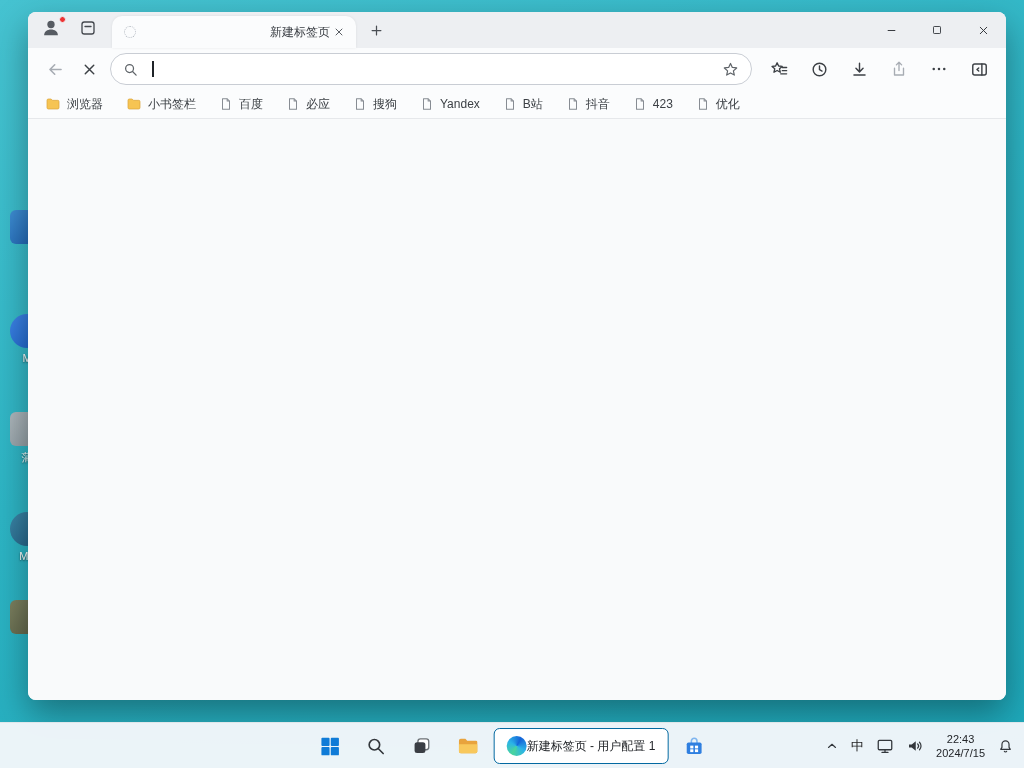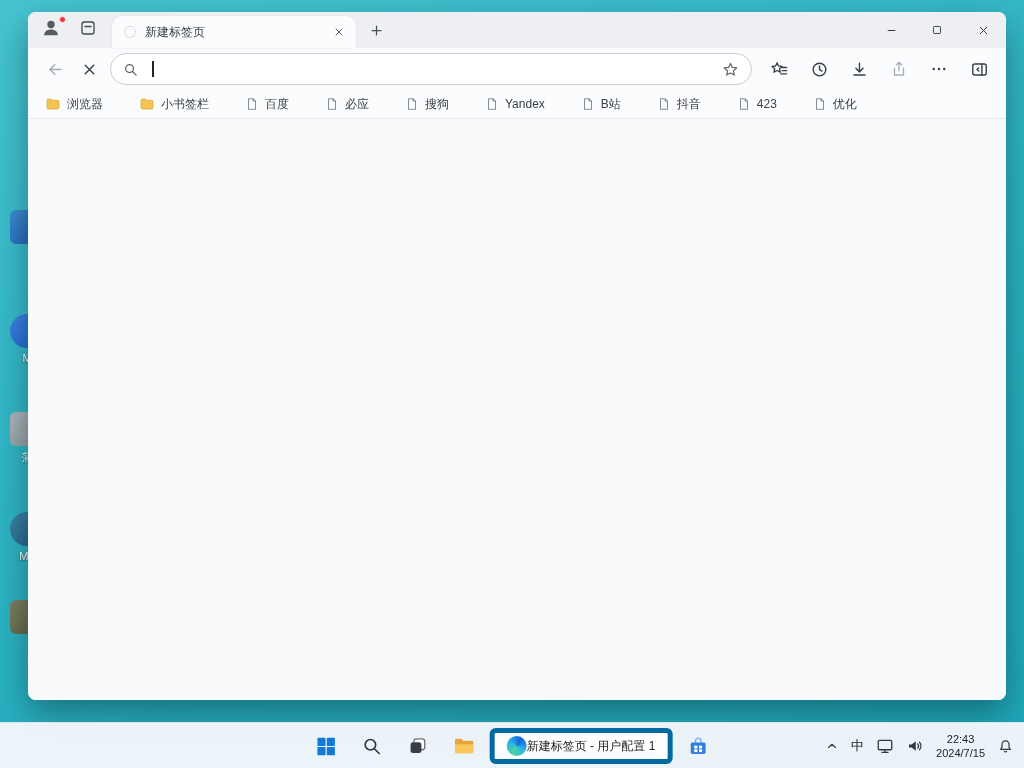--- a/index.html
+++ b/index.html
@@ -27,21 +27,21 @@
   .profile { position:relative; width:26px; height:26px; }
   .profile .dot { position:absolute; top:-1px; right:-2px; width:7px; height:7px;
     border-radius:50%; background:#e33; border:1px solid #edeff2; }
   .tabactions { width:24px; height:24px; margin-left:12px; }
 
   .tab { margin-left:12px; align-self:flex-end; width:244px; height:32px;
     background:#fbfcfd; border-radius:10px 10px 0 0; display:flex; align-items:center;
     padding:0 8px 0 12px; box-shadow:0 0 3px rgba(0,0,0,.08); }
   .tab .favicon { width:12px; height:12px; border:1.5px dotted #b4bac2; border-radius:50%; }
   .tab .ttitle { flex:1; margin-left:9px; font-size:12px; color:#3a3e44; white-space:nowrap;
-    overflow:hidden; }
+    overflow:hidden;text-align:right; }
   .tab .tclose { width:18px; height:18px; border-radius:4px; display:flex;
     align-items:center; justify-content:center; color:#5a5e64; }
   .newtab { width:28px; height:28px; margin-left:6px; border-radius:6px; display:flex;
     align-items:center; justify-content:center; color:#4a4e54; }
   .tspacer { flex:1; }
   .wctrls { display:flex; height:36px; }
   .wctrl { width:46px; height:36px; display:flex; align-items:center;
     justify-content:center; color:#33373c; }
 
   .toolbar { height:42px; background:#fbfcfd; display:flex; align-items:center;
@@ -52,34 +52,34 @@
   .addressbar { flex:1; height:32px; margin:0 10px 0 4px; background:#fff;
     border:1px solid #c9cdd4; border-radius:16px; display:flex; align-items:center;
     padding:0 12px; }
   .addressbar .mag { color:#5f6469; display:flex; }
   .caret { width:1.5px; height:16px; background:#1f2328; margin-left:14px; }
   .ab-spacer { flex:1; }
   .ab-star { color:#5f6469; display:flex; }
   .tb-right { display:flex; align-items:center; gap:6px; }
 
   .bookmarks { height:28px; background:#fbfcfd; display:flex; align-items:center;
-    padding:0 8px; gap:18px; }
+    padding:0 8px; gap:5px; }
   .bm { display:flex; align-items:center; gap:6px; padding:3px 9px; border-radius:5px;
     font-size:12px; color:#3c4045; white-space:nowrap; }
 
   .content { height:582px; background:#f9fafb; border-top:1px solid #e6e8eb; }
 
   
   .taskbar { position:absolute; left:0; bottom:0; width:1024px; height:46px;
     background:rgba(242,246,250,.97); border-top:1px solid rgba(0,0,0,.05); }
   .tk-center { position:absolute; left:50%; top:0; transform:translateX(-50%);
     height:46px; display:flex; align-items:center; gap:6px; }
   .tk-btn { width:40px; height:40px; border-radius:5px; display:flex; align-items:center;
     justify-content:center; color:#3a3e44; }
-  .edge-winbtn { height:36px; background:#fff; border:5px solid #0369a1; border-radius:6px;
+  .edge-winbtn { height:36px; background:#fff; border:1px solid #0369a1; border-radius:6px;
     display:flex; align-items:center; padding:0 12px; }
   .edge-logo { width:20px; height:20px; border-radius:50%;
     background:conic-gradient(from 210deg,#49d49d,#2bb3e8,#1464d8,#2bb3e8,#49d49d); }
   .edge-winbtn .lbl { font-size:12px; color:#222529; white-space:nowrap; }
   .tk-tray { position:absolute; right:10px; top:0; height:46px; display:flex;
     align-items:center; gap:12px; color:#33373c; }
   .tray-ime { font-size:13px; color:#222; }
   .tray-clock { text-align:center; font-size:11px; line-height:1.3; color:#222529; }
 </style>
 </head>

